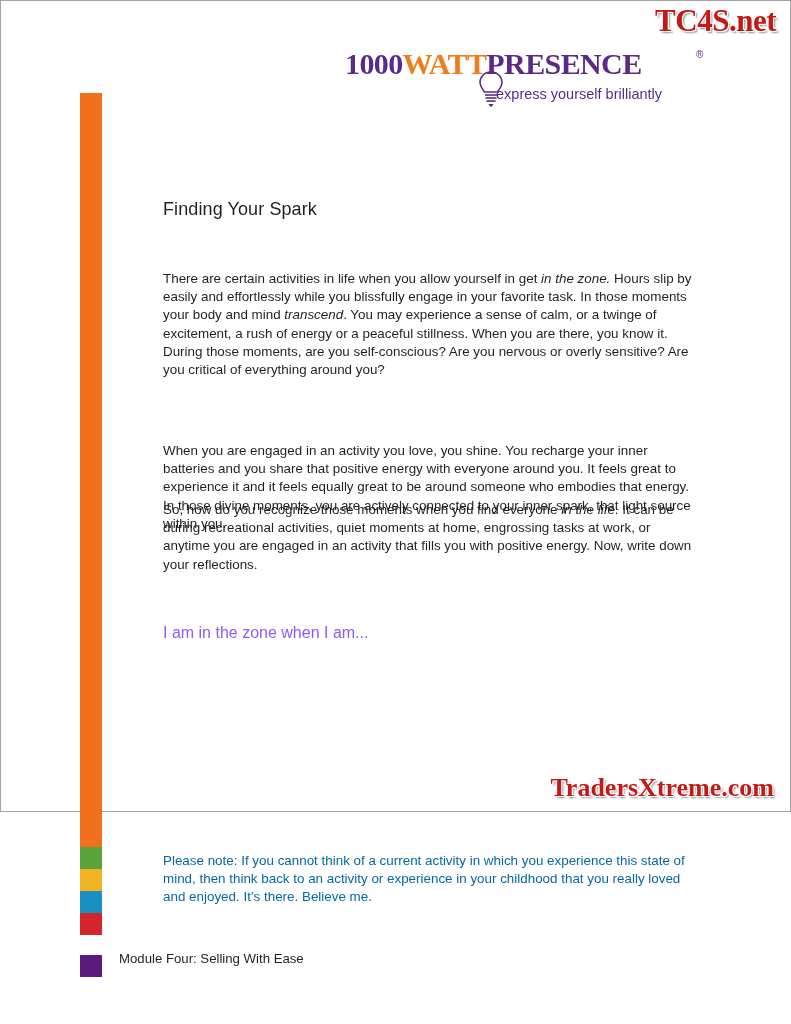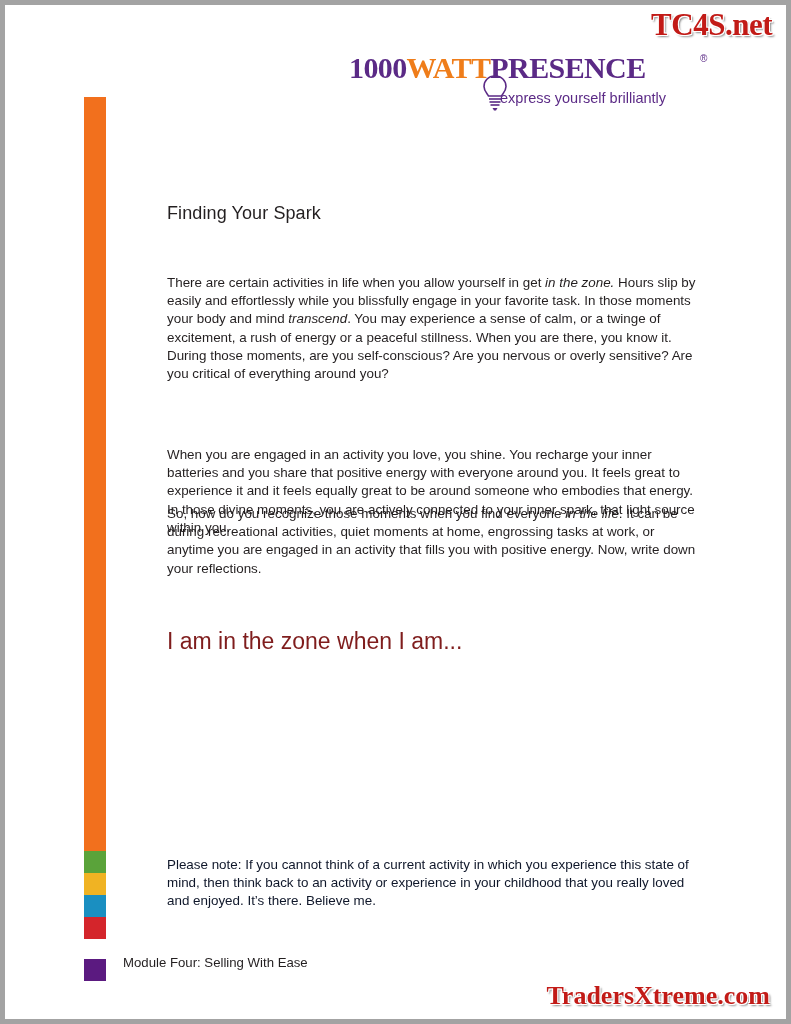--- a/index.html
+++ b/index.html
@@ -14,24 +14,24 @@
     position: relative;
     overflow: hidden;
   }
 
   
   .page {
     position: absolute;
     left: 0;
     top: 0;
     width: 791px;
-    height: 1024px;
+    height: 812px;
     background: #ffffff;
     box-sizing: border-box;
-    border: 5px solid #a3a3a3;
+    border: 1px solid #a3a3a3;
   }
 
   
   .wm-tc4s {
     position: absolute;
     top: 2px;
     right: 14px;
     font-family: "Liberation Serif", serif;
     font-weight: bold;
     font-size: 31px;
@@ -152,31 +152,31 @@
   }
   .p1 { top: 269px; }
   .p2 { top: 397px; margin-top: 44px; }
   .p3 { top: 500px; }
   em { font-style: italic; }
 
   .prompt {
     position: absolute;
     left: 162px;
     top: 623px;
-    font-size: 23px;
-    color: #7f1d1d;
+    font-size: 16px;
+    color: #8b5cf6;
   }
   .note {
     position: absolute;
     left: 162px;
     top: 851px;
     width: 530px;
     font-size: 13.4px;
     line-height: 18.2px;
-    color: #0f172a;
+    color: #0369a1;
   }
   .footer {
     position: absolute;
     left: 118px;
     top: 950px;
     font-size: 13.2px;
     color: #231f20;
   }
 </style>
 </head>

